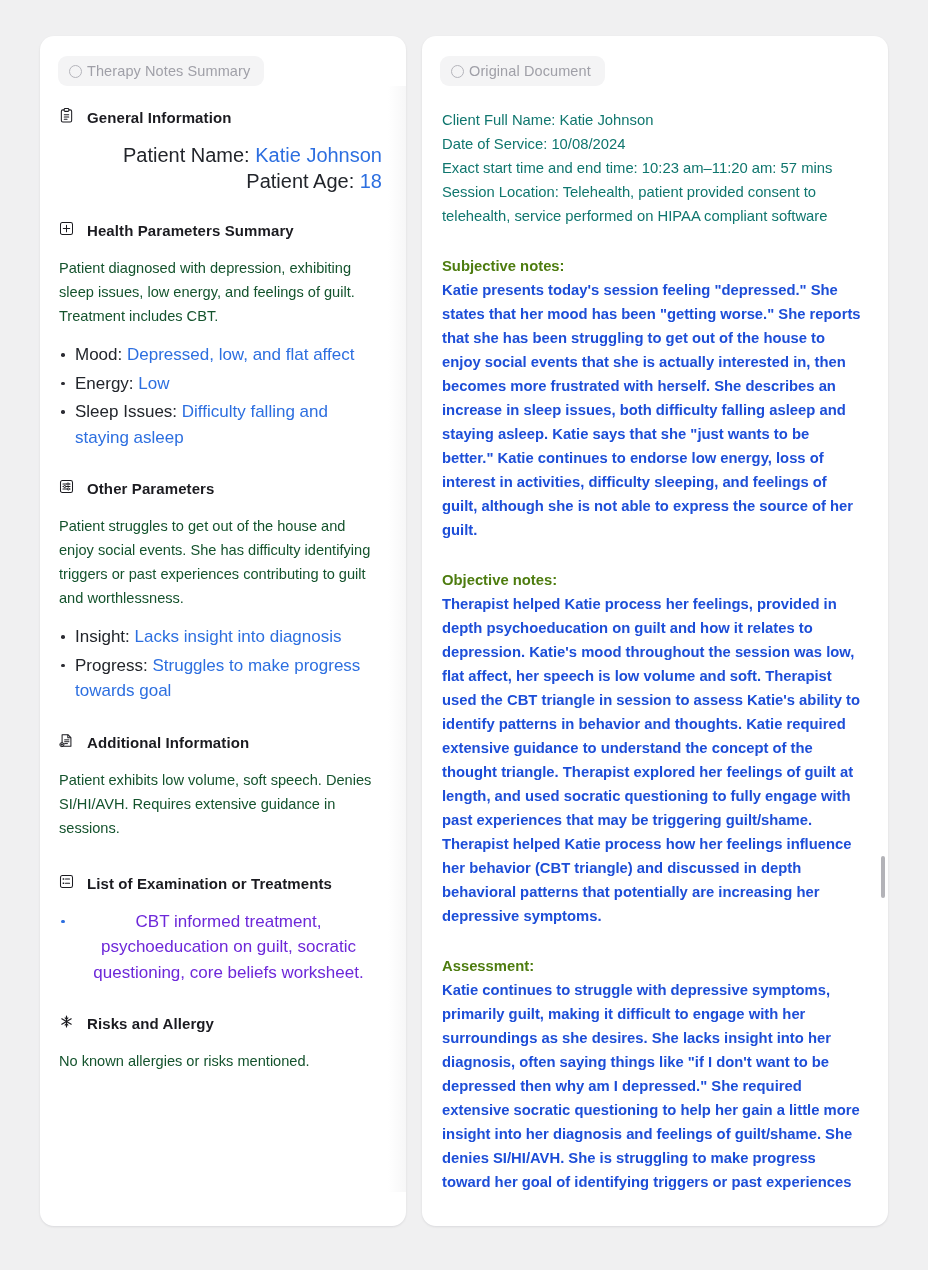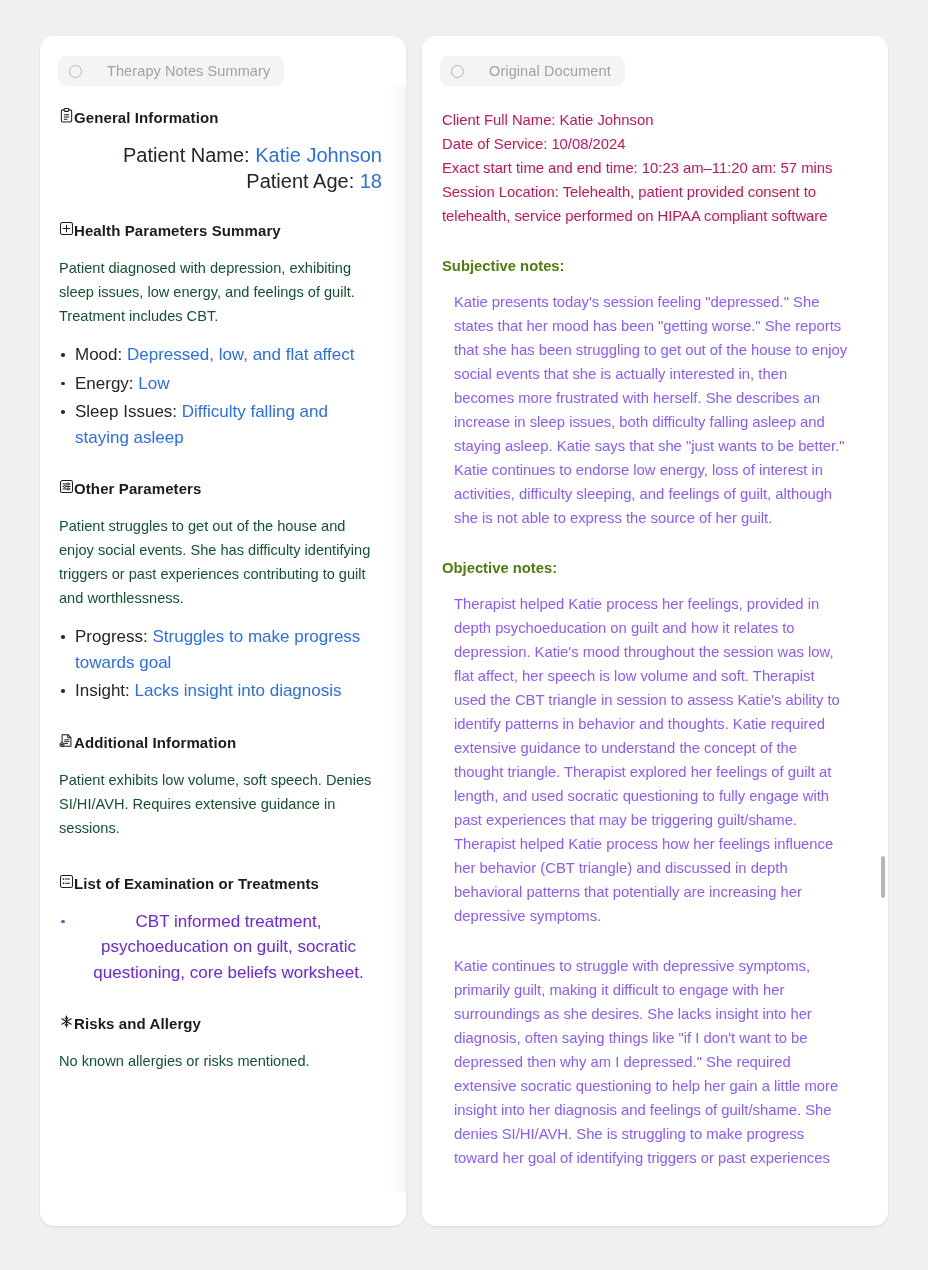--- a/index.html
+++ b/index.html
@@ -31,21 +31,21 @@
   }
   .panel-left  { width: 366px; height: 1190px; }
   .panel-right { width: 466px; height: 1190px; }
 
   .panel-header {
     padding: 20px 20px 0 18px;
   }
   .pill {
     display: inline-flex;
     align-items: center;
-    gap: 25px;
+    gap: 5px;
     background: #f4f4f5;
     border-radius: 9px;
     padding: 7px 14px 7px 11px;
   }
   .pill-circle {
     width: 11px;
     height: 11px;
     border: 1.4px solid #b4b4bb;
     border-radius: 50%;
     flex: none;
@@ -66,21 +66,21 @@
     padding: 22px 24px 24px 19px;
   }
   .panel-right .panel-body-inner {
     padding: 22px 26px 24px 20px;
   }
 
   
   .section-head {
     display: flex;
     align-items: center;
-    gap: 0;
+    gap: 13px;
     margin: 0 0 16px 0;
   }
   .section-head .icon { flex: none; display:block; }
   .section-title {
     font-size: 15px;
     font-weight: bold;
     color: #1b1b20;
     letter-spacing: .1px;
   }
   .kv {
@@ -123,35 +123,36 @@
   ul.bullets li .val { color: #2d6fe0; }
   ul.bullets li.all-blue { color: #6d28d9; text-align: center; }
   ul.bullets li.all-blue::before { background: #2d6fe0; }
   .gap-md  { height: 20px; }
   .gap-lg  { height: 26px; }
 
   
   .doc-line {
     font-size: 14.8px;
     line-height: 24px;
-    color: #be185d;
+    color: #0f766e;
   }
   .doc-block { margin: 0 0 26px 0; }
   .doc-block:last-child { margin-bottom: 0; }
   .doc-heading {
     font-size: 14.8px;
     line-height: 24px;
     font-weight: bold;
     color: #4d7c0f;
   }
   .doc-text {
     font-size: 14.8px;
     line-height: 24px;
-    color: #8b5cf6;
-    margin: 12px;
+    color: #1d4ed8;
+    margin: 0;
+    font-weight: bold;
   }
 
   
   .scroll-track {
     position: absolute;
     top: 0;
     right: 3px;
     width: 4px;
     height: 100%;
   }
@@ -231,22 +232,22 @@
               <path d="M4.2 5.4h7.6M4.2 8h7.6M4.2 10.6h7.6" stroke="#1b1b20" stroke-width="1.1" stroke-linecap="round"></path>
               <circle cx="9.6" cy="5.4" r="1.15" fill="#fff" stroke="#1b1b20" stroke-width="1"></circle>
               <circle cx="6.1" cy="8" r="1.15" fill="#fff" stroke="#1b1b20" stroke-width="1"></circle>
               <circle cx="9.9" cy="10.6" r="1.15" fill="#fff" stroke="#1b1b20" stroke-width="1"></circle>
             </svg>
           </span>
           <span class="section-title">Other Parameters</span>
         </div>
         <p class="para">Patient struggles to get out of the house and enjoy social events. She has difficulty identifying triggers or past experiences contributing to guilt and worthlessness.</p>
         <ul class="bullets">
+          <li><span>Insight: </span><span class="val">Lacks insight into diagnosis</span></li>
           <li><span>Progress: </span><span class="val">Struggles to make progress towards goal</span></li>
-          <li><span>Insight: </span><span class="val">Lacks insight into diagnosis</span></li>
         </ul>
 
         <div class="gap-lg"></div>
 
         <div class="section-head">
           <span class="icon">
             <svg width="15" height="15" viewBox="0 0 16 16" fill="none">
               <path d="M3.3 1.8h6.2l3.2 3.2v9.2H3.3z" stroke="#1b1b20" stroke-width="1.1" stroke-linejoin="round"></path>
               <path d="M9.4 1.9v3.2h3.2" stroke="#1b1b20" stroke-width="1.1" stroke-linejoin="round"></path>
               <path d="M6 7.3h4.6M6 9.3h4.6M6 11.3h3" stroke="#1b1b20" stroke-width="1.05" stroke-linecap="round"></path>
@@ -321,20 +322,21 @@
           <div class="doc-heading">Subjective notes:</div>
           <p class="doc-text">Katie presents today's session feeling "depressed." She states that her mood has been "getting worse." She reports that she has been struggling to get out of the house to enjoy social events that she is actually interested in, then becomes more frustrated with herself. She describes an increase in sleep issues, both difficulty falling asleep and staying asleep. Katie says that she "just wants to be better." Katie continues to endorse low energy, loss of interest in activities, difficulty sleeping, and feelings of guilt, although she is not able to express the source of her guilt.</p>
         </div>
 
         <div class="doc-block">
           <div class="doc-heading">Objective notes:</div>
           <p class="doc-text">Therapist helped Katie process her feelings, provided in depth psychoeducation on guilt and how it relates to depression. Katie's mood throughout the session was low, flat affect, her speech is low volume and soft. Therapist used the CBT triangle in session to assess Katie's ability to identify patterns in behavior and thoughts. Katie required extensive guidance to understand the concept of the thought triangle. Therapist explored her feelings of guilt at length, and used socratic questioning to fully engage with past experiences that may be triggering guilt/shame. Therapist helped Katie process how her feelings influence her behavior (CBT triangle) and discussed in depth behavioral patterns that potentially are increasing her depressive symptoms.</p>
         </div>
 
         <div class="doc-block">
+          <div class="doc-heading">Assessment:</div>
           <p class="doc-text">Katie continues to struggle with depressive symptoms, primarily guilt, making it difficult to engage with her surroundings as she desires. She lacks insight into her diagnosis, often saying things like "if I don't want to be depressed then why am I depressed." She required extensive socratic questioning to help her gain a little more insight into her diagnosis and feelings of guilt/shame. She denies SI/HI/AVH. She is struggling to make progress toward her goal of identifying triggers or past experiences</p>
         </div>
       </div>
 
       <div class="scroll-track">
         <div class="scroll-thumb" style="top:770px;height:42px;"></div>
       </div>
     </div>
   </div>
 

